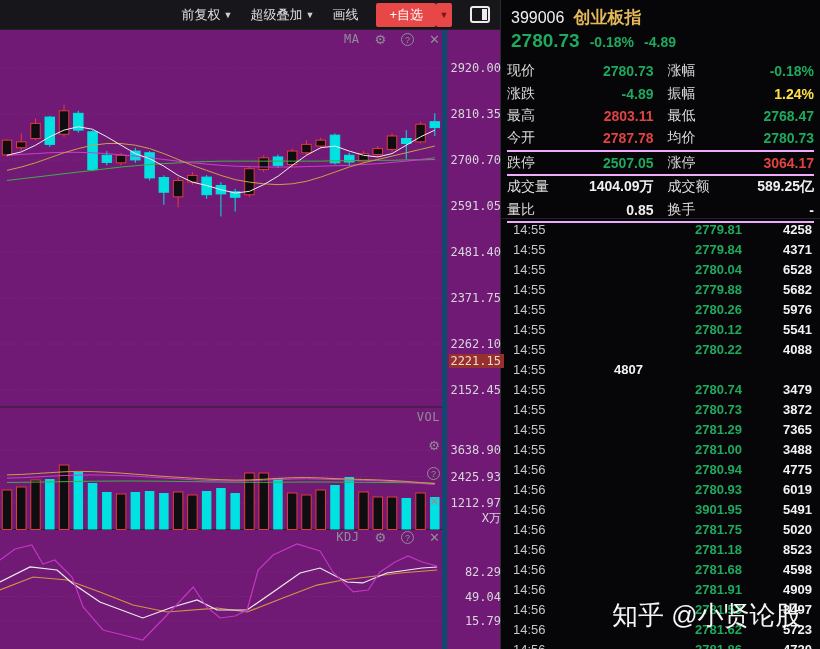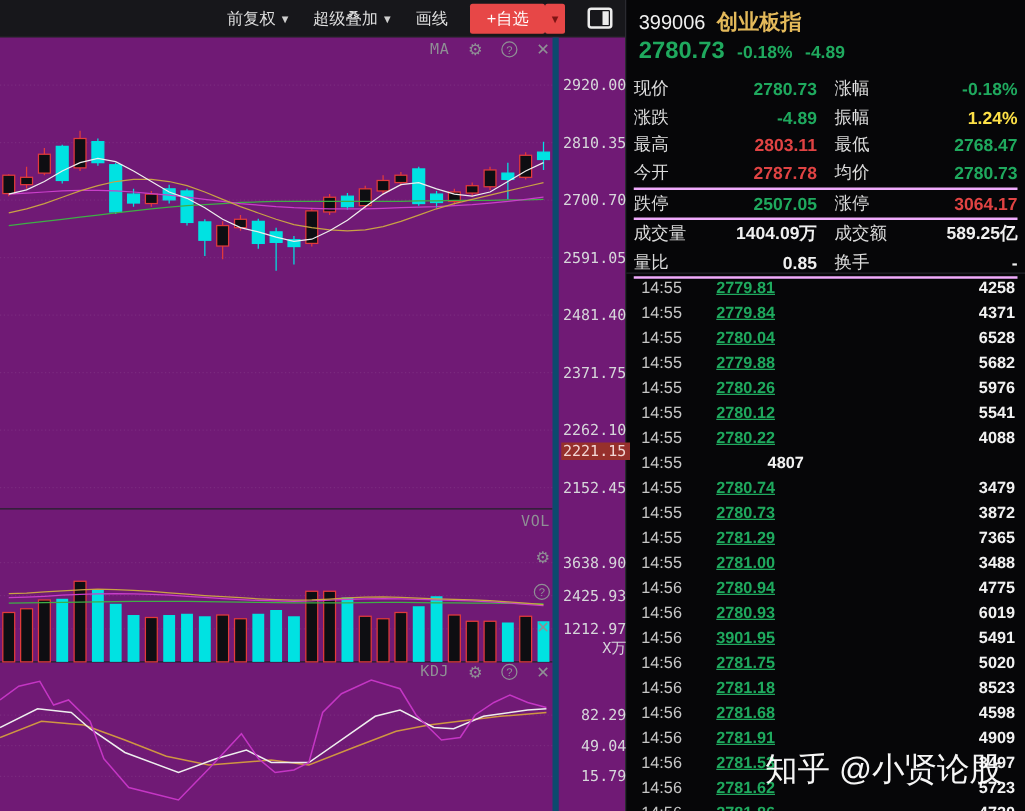--- a/index.html
+++ b/index.html
@@ -39,21 +39,21 @@
   .rp-sub{font-size:14px;font-weight:bold;}
   #quote-grid{position:absolute;left:6px;right:6px;top:60px;}
   .qrow{display:flex;height:22.4px;align-items:center;}
   .qrow.sep{border-bottom:2px solid #f0abfc;}
   .qlabel{width:50px;color:#dcdcdc;font-size:14px;white-space:nowrap;}
   .qval{flex:1;text-align:right;font-size:14px;font-weight:bold;white-space:nowrap;}
   .qspacer{width:14px;}
   #tick-list{position:absolute;left:0;right:0;top:218px;border-top:1px solid #222228;}
   .trow{display:flex;height:20px;align-items:center;}
   .t-time{width:60px;padding-left:12px;color:#c6c6c6;font-size:13px;}
-  .t-price{flex:1;text-align:left;font-size:13px;font-weight:bold;text-decoration:underline;}
+  .t-price{flex:1;text-align:right;font-size:13px;font-weight:bold;}
   .t-vol{width:70px;padding-right:8px;text-align:right;color:#f2f2f2;font-size:13px;font-weight:bold;}
   .c-green{color:#1fa95e;} .c-red:{color:#e04343;}
   #watermark{position:absolute;left:612px;top:598px;font-size:26px;color:#ffffff;opacity:.96;z-index:99;white-space:nowrap;}
 </style>
 </head>
 <body>
 
 <div id="screen">
 
   <div id="left-region">

